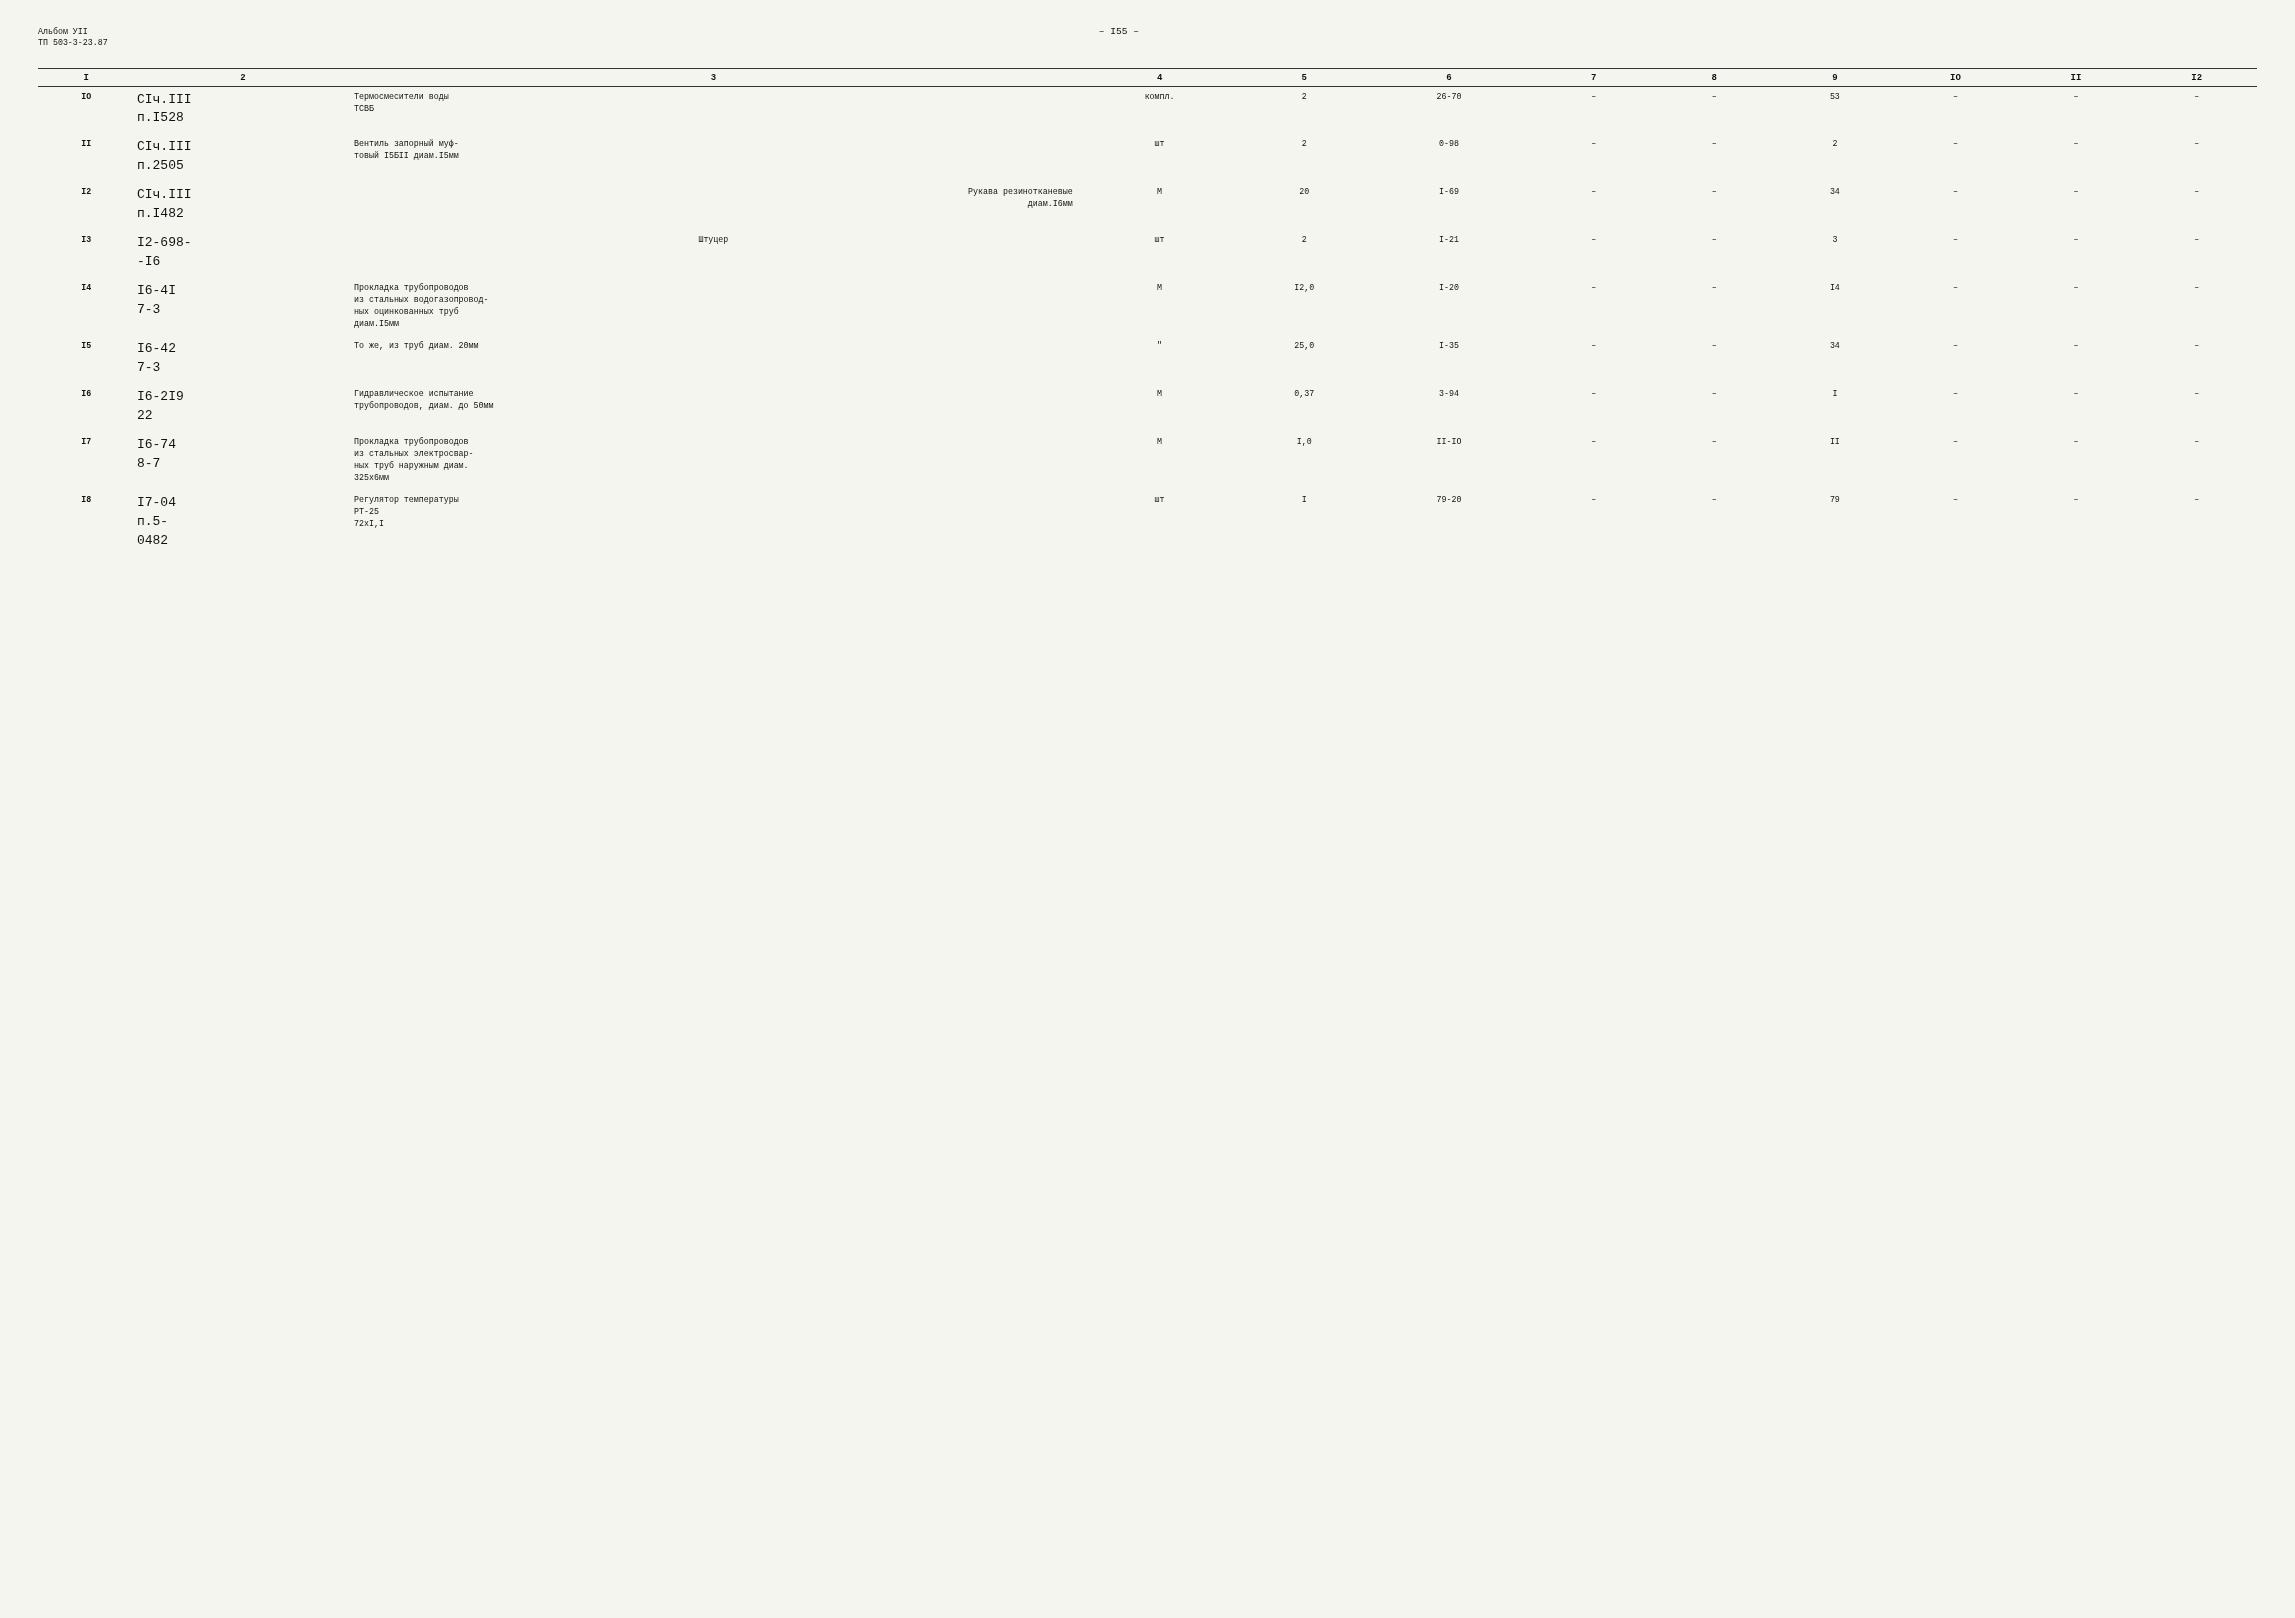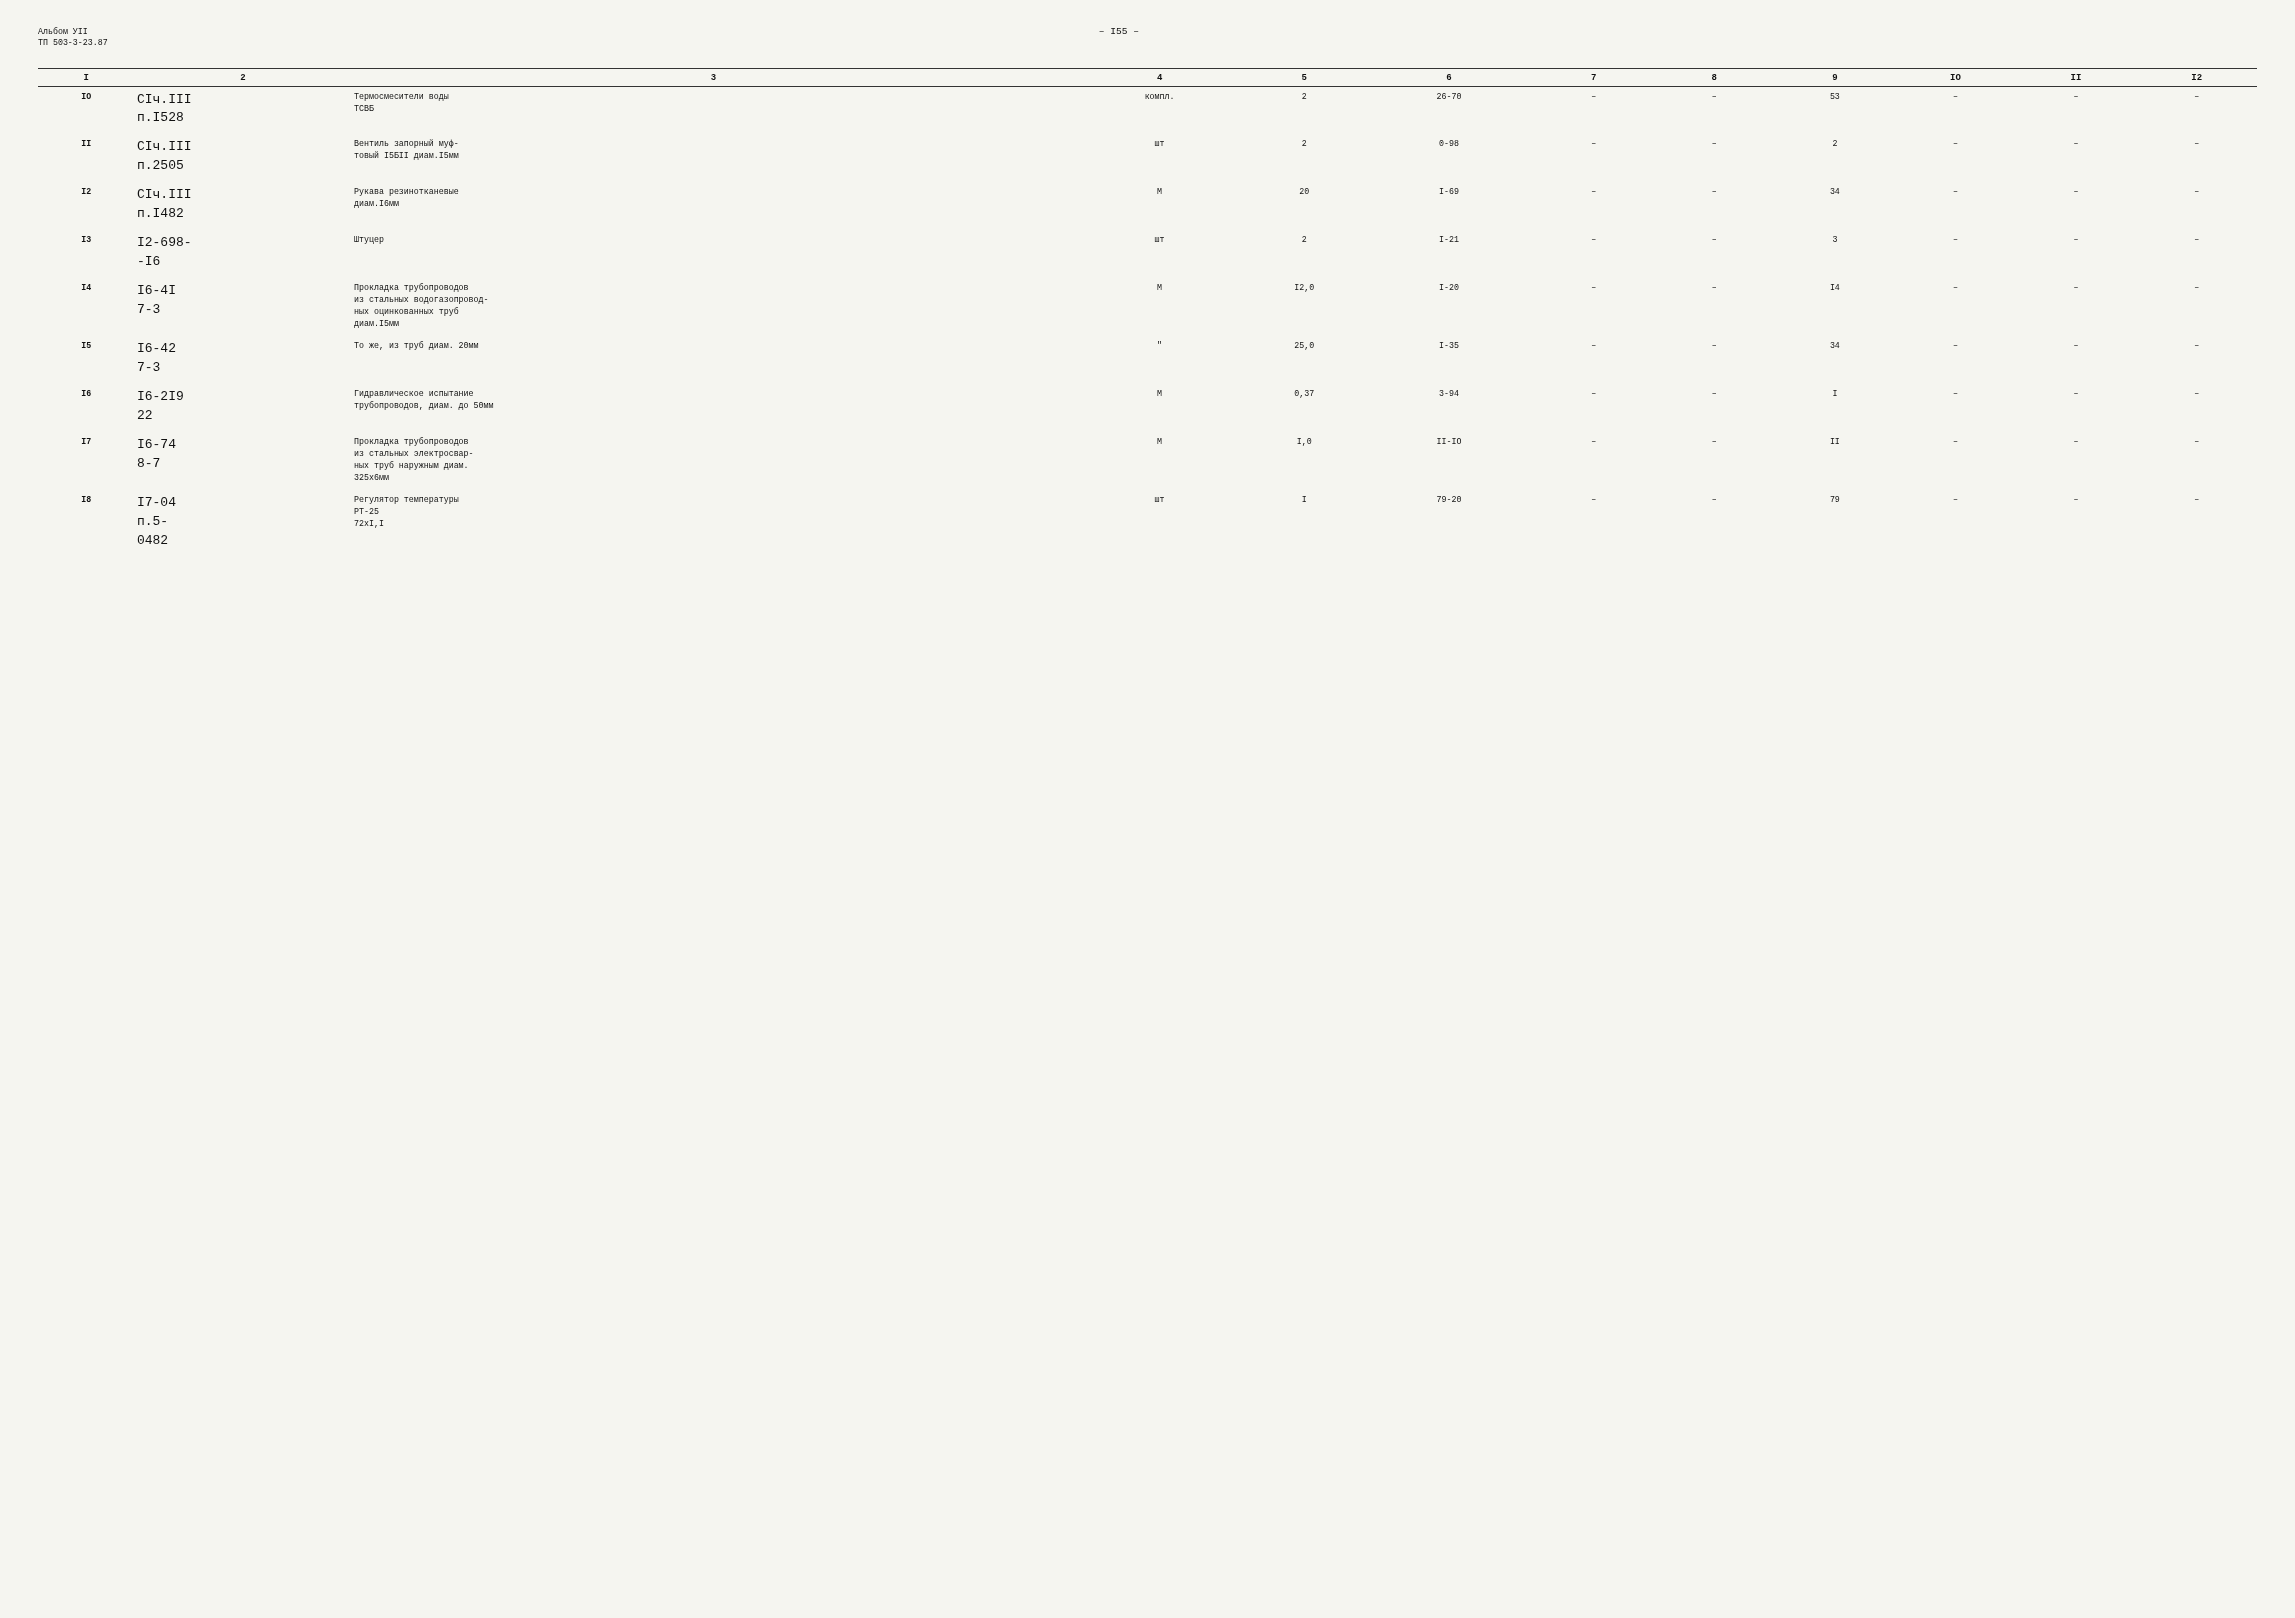--- a/index.html
+++ b/index.html
@@ -178,21 +178,21 @@
         <td></td>
         <td></td>
         <td></td>
         <td></td>
         <td></td>
       </tr>
       <tr>
         <td class="col-num" style="white-space: pre-line;">I2</td>
         <td class="col-ref" style="white-space: pre-line;">СIч.III
 п.I482</td>
-        <td class="col-desc" style="white-space: pre-line;">Рукава резинотканевые
+        <td class="col-desc" style="white-space: pre-line; text-align: right;">Рукава резинотканевые
 диам.I6мм</td>
         <td class="col-unit" style="white-space: pre-line;">М</td>
         <td class="col-qty" style="white-space: pre-line;">20</td>
         <td class="col-price" style="white-space: pre-line;">I-69</td>
         <td class="col-7" style="white-space: pre-line;">–</td>
         <td class="col-8" style="white-space: pre-line;">–</td>
         <td class="col-9" style="white-space: pre-line;">34</td>
         <td class="col-10" style="white-space: pre-line;">–</td>
         <td class="col-11" style="white-space: pre-line;">–</td>
         <td class="col-12" style="white-space: pre-line;">–</td>
@@ -208,21 +208,21 @@
         <td></td>
         <td></td>
         <td></td>
         <td></td>
         <td></td>
       </tr>
       <tr>
         <td class="col-num" style="white-space: pre-line;">I3</td>
         <td class="col-ref" style="white-space: pre-line;">I2-698-
 -I6</td>
-        <td class="col-desc" style="white-space: pre-line;">Штуцер</td>
+        <td class="col-desc" style="white-space: pre-line; text-align: center;">Штуцер</td>
         <td class="col-unit" style="white-space: pre-line;">шт</td>
         <td class="col-qty" style="white-space: pre-line;">2</td>
         <td class="col-price" style="white-space: pre-line;">I-21</td>
         <td class="col-7" style="white-space: pre-line;">–</td>
         <td class="col-8" style="white-space: pre-line;">–</td>
         <td class="col-9" style="white-space: pre-line;">3</td>
         <td class="col-10" style="white-space: pre-line;">–</td>
         <td class="col-11" style="white-space: pre-line;">–</td>
         <td class="col-12" style="white-space: pre-line;">–</td>
       </tr>

